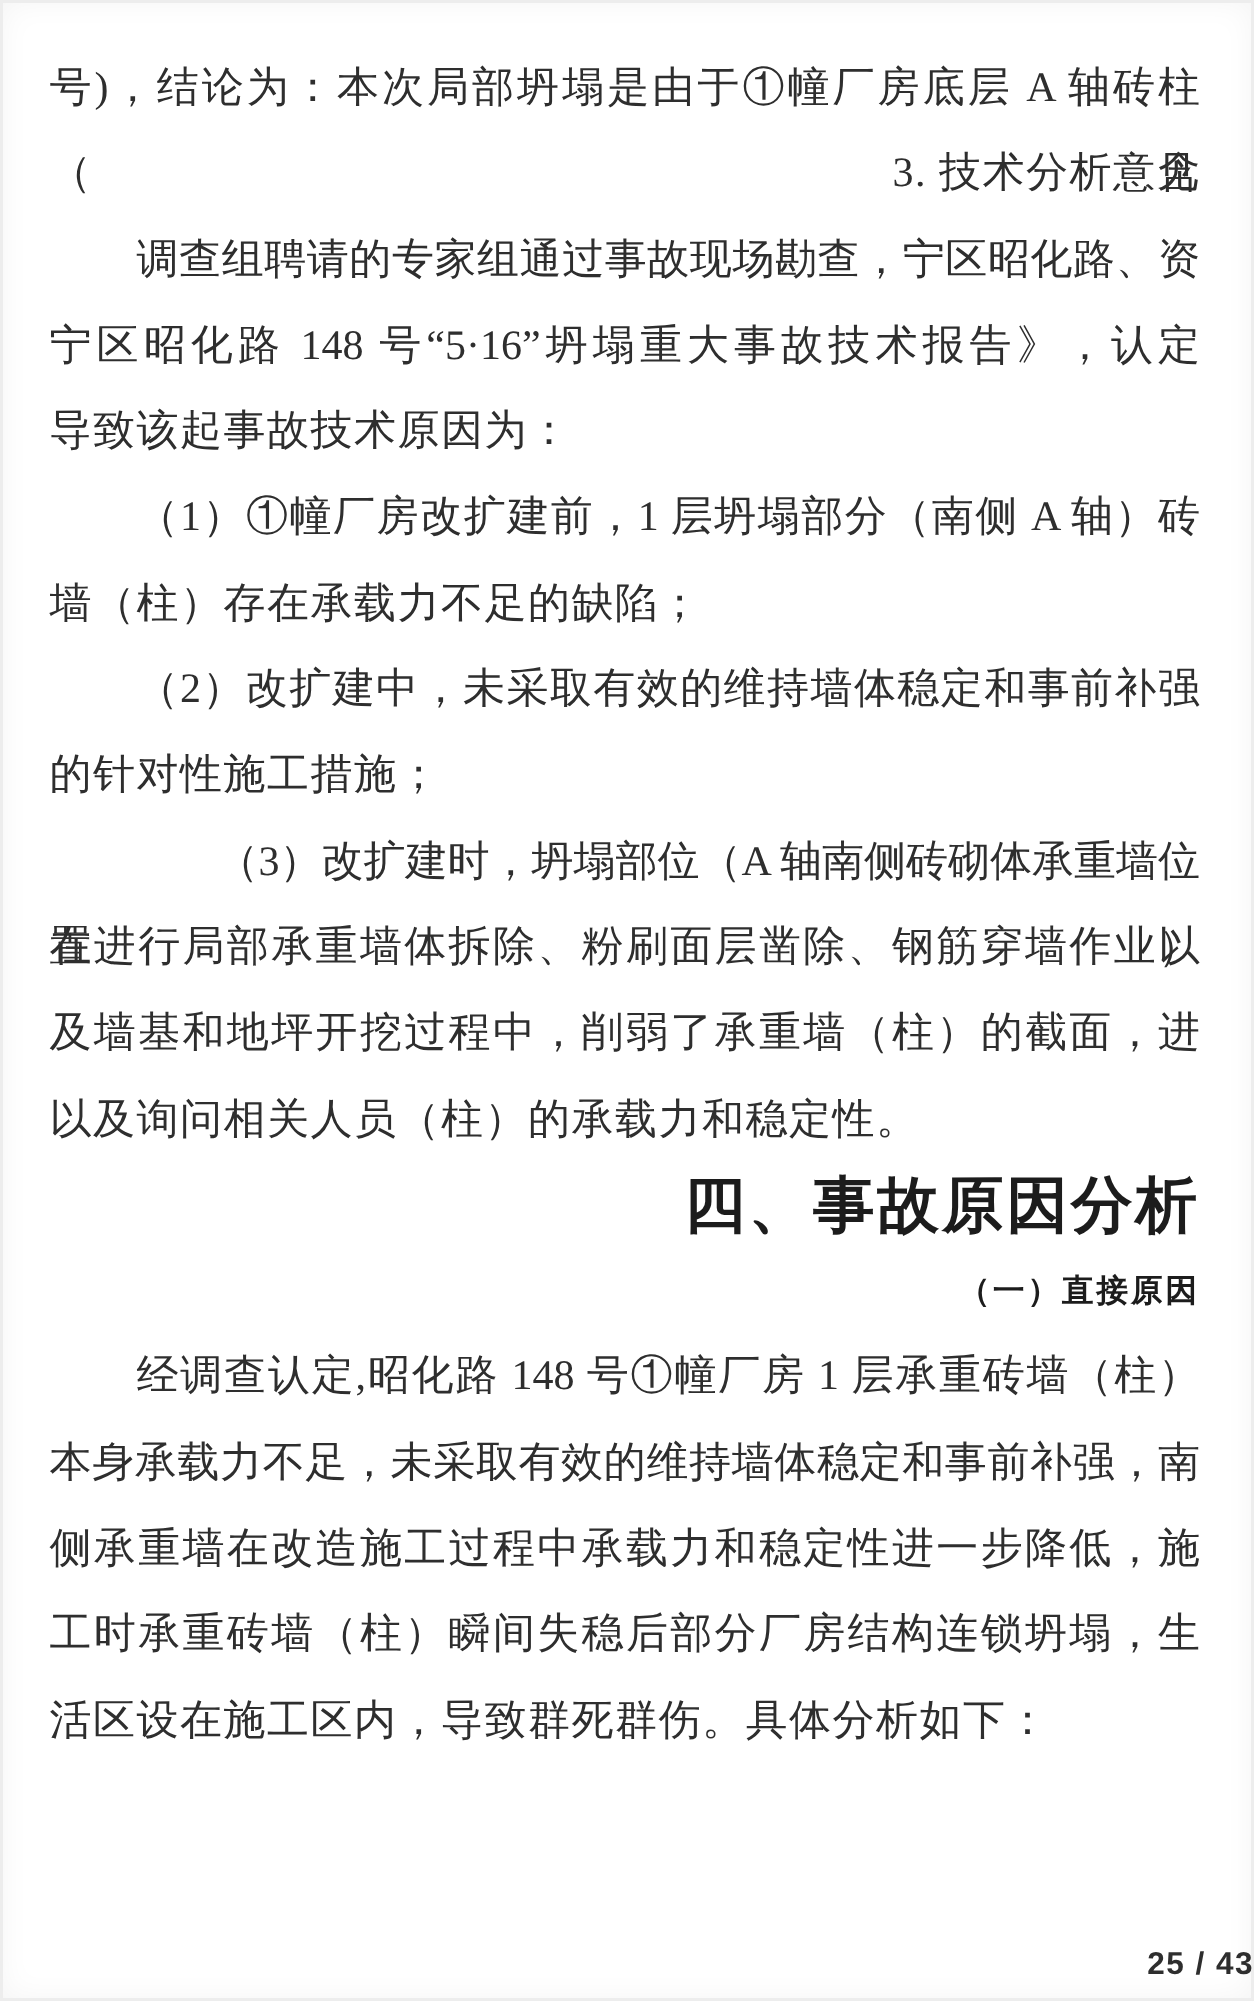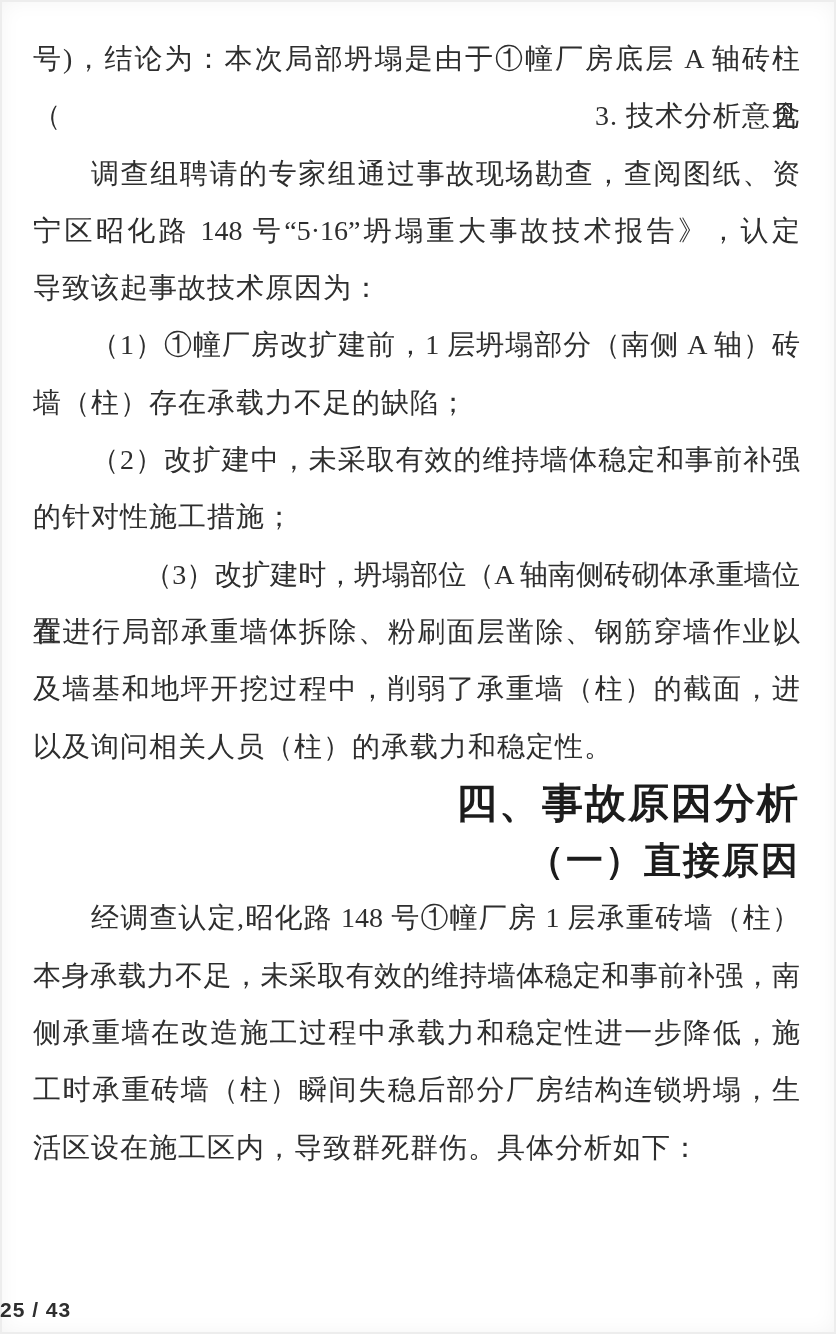--- a/index.html
+++ b/index.html
@@ -38,45 +38,45 @@
   .line.indent { text-indent: 58px; text-align: right; }
   .line.heading-sans {
     font-family: "Liberation Sans", "DejaVu Sans", sans-serif;
     font-weight: 700;
     font-size: 41px;
     color: #1c1c1c;
     letter-spacing: 2px;
   }
   .line.heading-serif {
     font-weight: 700;
-    font-size: 37px;
+    font-size: 21px;
     color: #1c1c1c;
     letter-spacing: 2px;
   }
   .footer {
     position: absolute;
     left: 0;
     right: 0;
     bottom: 12px;
-    text-align: left;
+    text-align: right;
     font-family: "Liberation Sans", "DejaVu Sans", sans-serif;
     font-weight: 700;
     font-size: 21px;
     color: #2e2e2e;
     letter-spacing: 1px;
   }
 </style>
 </head>
 <body>
 
 <div class="page">
   <div class="content">
       <div class="line body justify">号)，结论为：本次局部坍塌是由于①幢厂房底层 A 轴砖柱（含</div>
       <div class="line body indent">3. 技术分析意见</div>
-      <div class="line body indent justify">调查组聘请的专家组通过事故现场勘查，查阅图纸、资</div>
+      <div class="line body indent justify">调查组聘请的专家组通过事故现场勘查，宁区昭化路、资</div>
       <div class="line body justify">宁区昭化路 148 号“5·16”坍塌重大事故技术报告》，认定</div>
       <div class="line body">导致该起事故技术原因为：</div>
       <div class="line body indent justify">（1）①幢厂房改扩建前，1 层坍塌部分（南侧 A 轴）砖</div>
       <div class="line body">墙（柱）存在承载力不足的缺陷；</div>
       <div class="line body indent justify">（2）改扩建中，未采取有效的维持墙体稳定和事前补强</div>
       <div class="line body">的针对性施工措施；</div>
       <div class="line body indent justify">（3）改扩建时，坍塌部位（A 轴南侧砖砌体承重墙位置）</div>
       <div class="line body justify">在进行局部承重墙体拆除、粉刷面层凿除、钢筋穿墙作业以</div>
       <div class="line body justify">及墙基和地坪开挖过程中，削弱了承重墙（柱）的截面，进</div>
       <div class="line body">以及询问相关人员（柱）的承载力和稳定性。</div>

